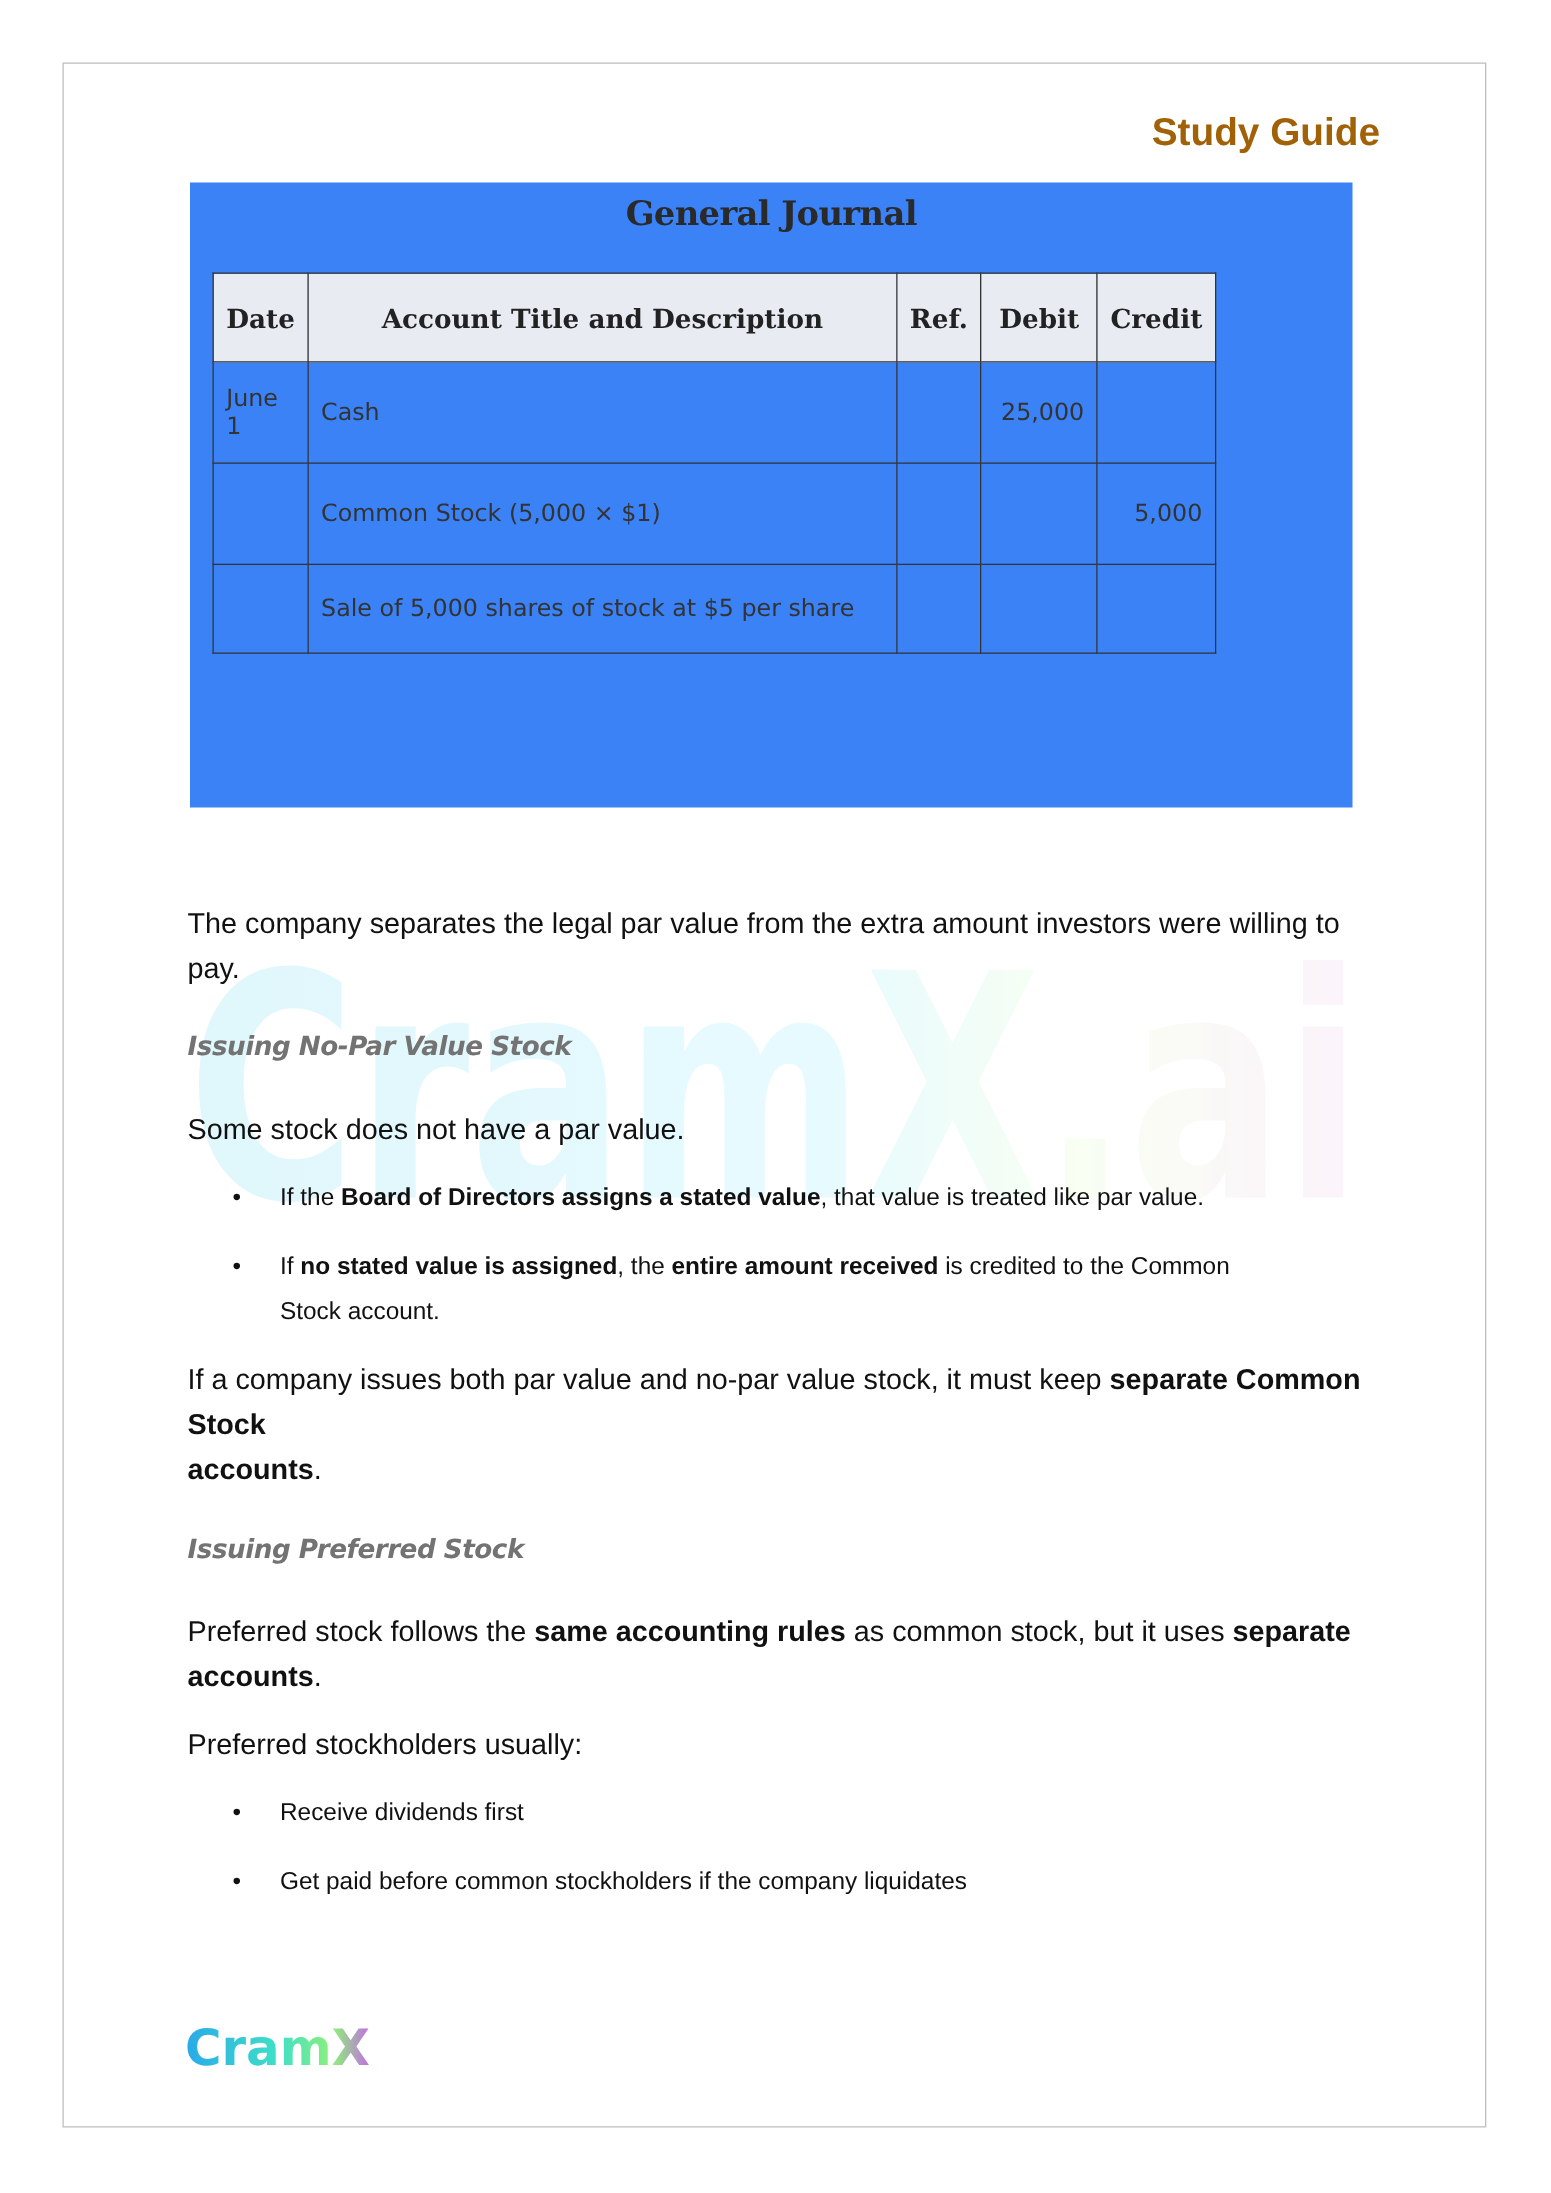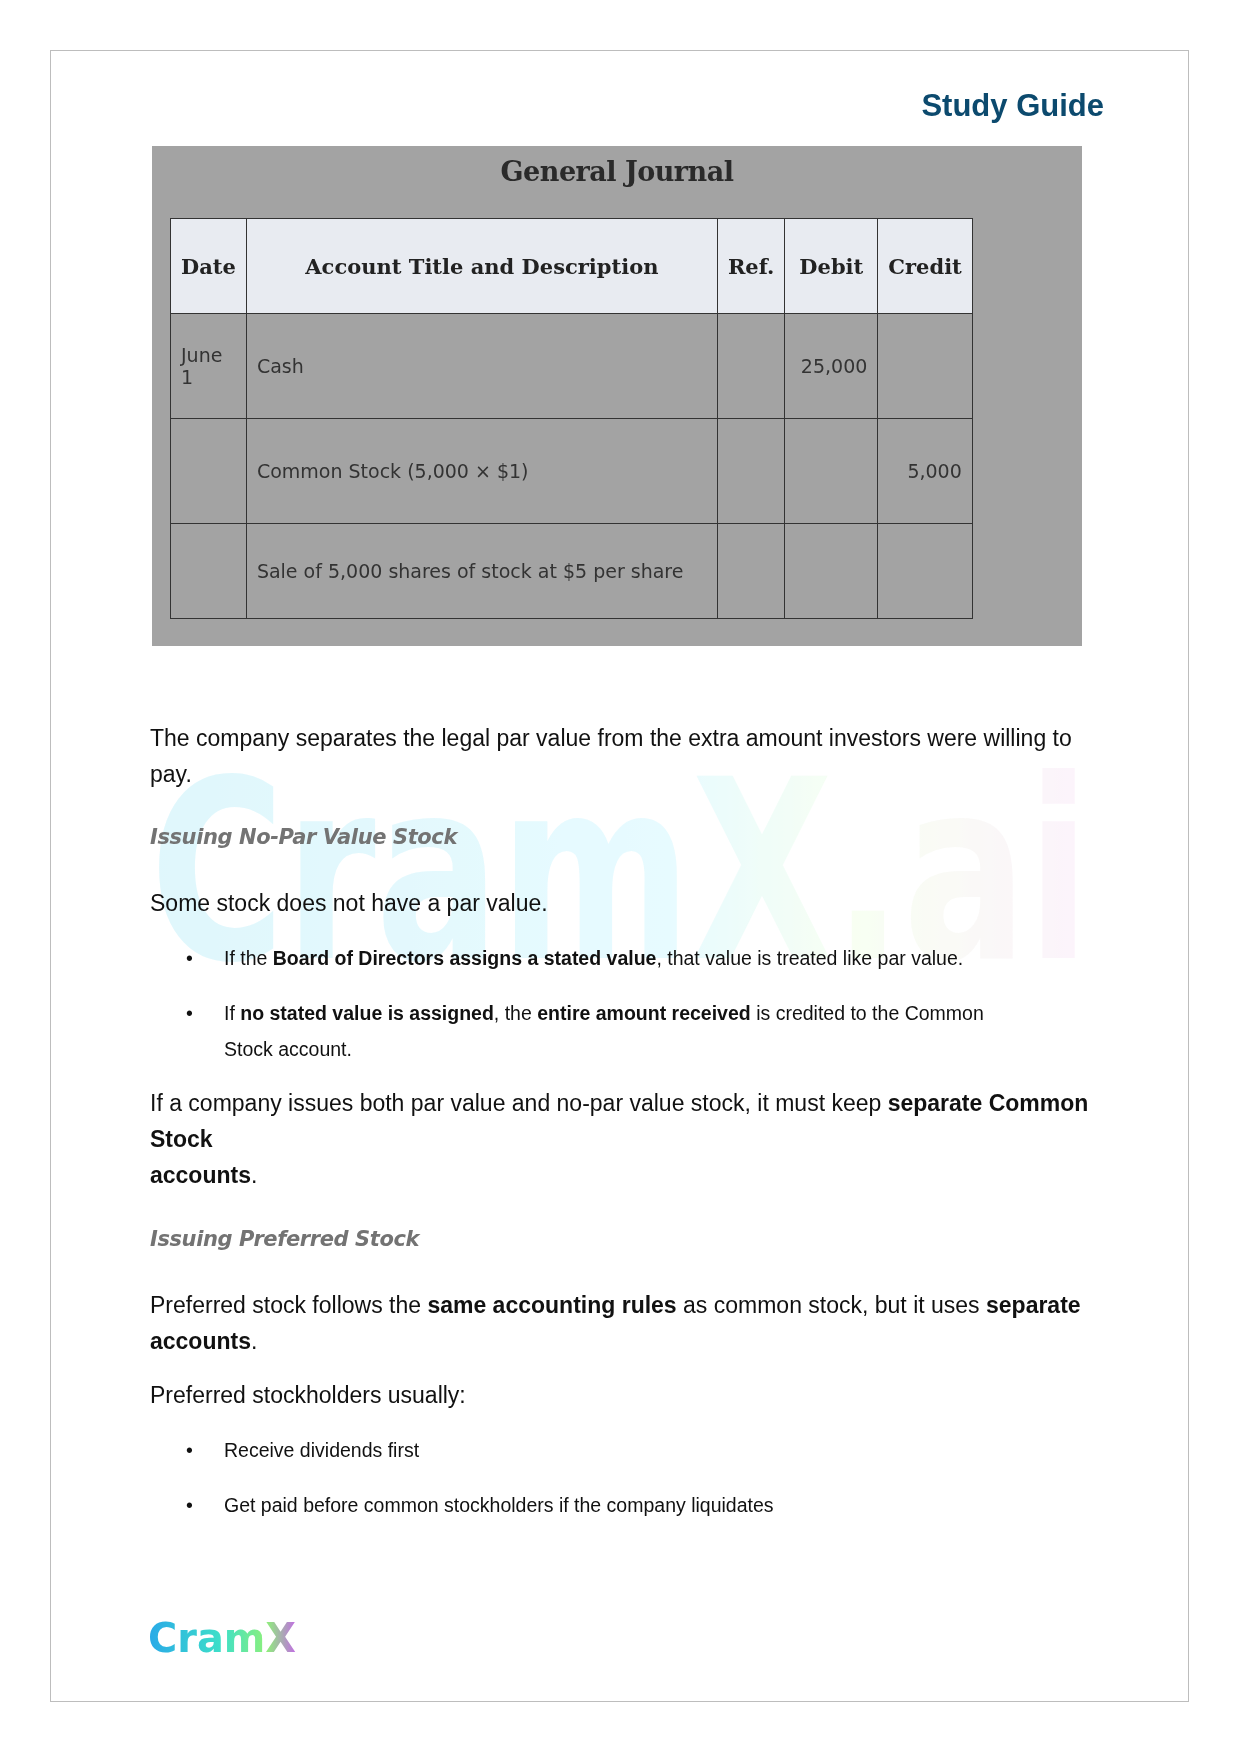--- a/index.html
+++ b/index.html
@@ -1,23 +1,23 @@
 <!DOCTYPE html>
 <html><head>
 <meta charset="utf-8">
 <style>
   html, body { margin: 0; padding: 0; background: #ffffff; }
   body { width: 1241px; height: 1754px; position: relative; overflow: hidden; font-family: "Liberation Sans", sans-serif; color: #111; }
   .page-border { position: absolute; left: 50px; top: 50px; width: 1139px; height: 1652px; border: 1.5px solid #bdbdbd; box-sizing: border-box; }
-  .header-title { position: absolute; right: 137px; top: 88px; font-family: "Liberation Sans", sans-serif; font-weight: bold; font-size: 31px; color: #0c4a6e; }
+  .header-title { position: absolute; right: 137px; top: 88px; font-family: "Liberation Sans", sans-serif; font-weight: bold; font-size: 31px; color: #a16207; }
 
-  .journal-figure { position: absolute; left: 152px; top: 146px; width: 930px; height: 500px; background: #a3a3a3; }
+  .journal-figure { position: absolute; left: 152px; top: 146px; width: 930px; height: 500px; background: #3b82f6; }
   .journal-title { position: absolute; left: 0; right: 0; top: 10px; text-align: center; font-family: "DejaVu Serif", serif; font-weight: bold; font-size: 27px; color: #2a2a2a; letter-spacing: -0.5px; }
   table.journal { position: absolute; left: 18px; top: 72px; border-collapse: collapse; font-family: "DejaVu Sans", sans-serif; font-size: 19px; color: #333; }
-  table.journal th, table.journal td { border: 1.5px solid #333; padding: 16px 10px; }
+  table.journal th, table.journal td { border: 1.5px solid #333; padding: 4px 10px; }
   table.journal th { background: #e8ebf1; font-family: "DejaVu Serif", serif; font-weight: bold; font-size: 21px; color: #222; height: 62px; }
   table.journal td { height: 72px; }
   table.journal tr.r-last td { height: 62px; margin-left: 15px; }
   td.num { text-align: right; }
   td.indent { padding-left: 22px; }
   td.date { padding-left: 6px; padding-right: 6px; }
 
   .body-text { position: absolute; left: 150px; width: 940px; font-size: 23px; line-height: 36px; color: #111; }
   .section-heading { position: absolute; left: 150px; font-family: "DejaVu Sans", sans-serif; font-style: italic; font-weight: bold; font-size: 21px; color: #737373; letter-spacing: -0.4px; }
   .bullet { position: absolute; left: 186px; font-size: 19.5px; line-height: 36px; }

